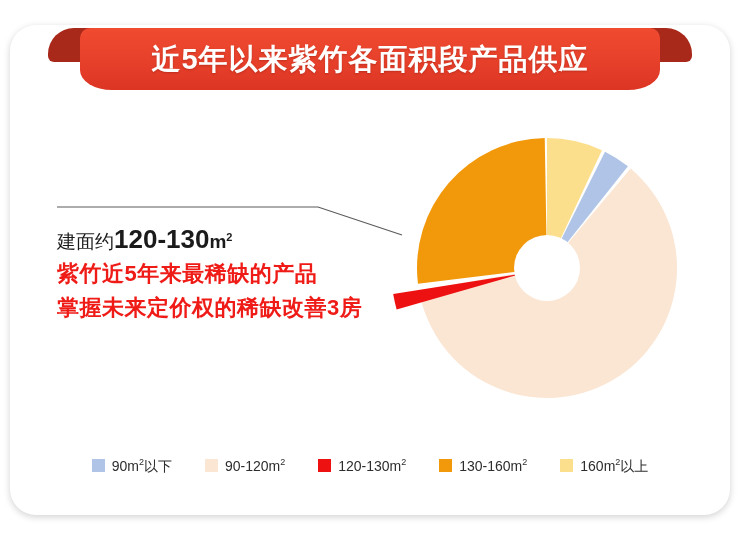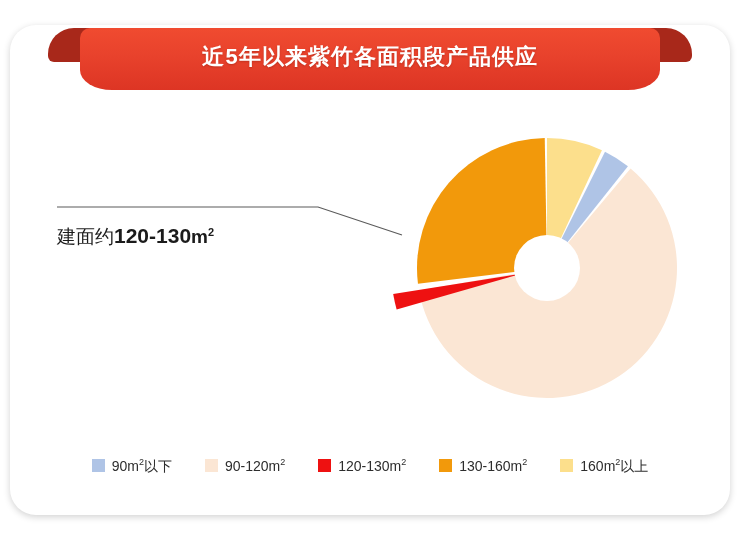--- a/index.html
+++ b/index.html
@@ -71,27 +71,26 @@
     border-bottom-right-radius: 32px 20px;
     border-top-left-radius: 10px;
     border-top-right-radius: 10px;
     z-index: 2;
     display: flex;
     align-items: center;
     justify-content: center;
   }
   .banner-title {
     color: #ffffff;
-    font-size: 22px;
+    font-size: 29px;
     font-weight: bold;
     letter-spacing: 1px;
     line-height: 1;
     text-shadow: 0 1px 2px rgba(120,20,10,0.35);
     white-space: nowrap;
-    font-family: Liberation Mono, monospace;
   }
 
   
   .chart-area {
     position: absolute;
     left: 380px;
     top: 120px;
     width: 320px;
     height: 300px;
   }
@@ -110,21 +109,21 @@
     width: 360px;
   }
   .anno-line-1 {
     font-size: 19px;
     color: #1b1b1b;
     line-height: 1.35;
     white-space: nowrap;
   }
   .anno-line-1 .strong {
     font-weight: bold;
-    font-size: 21px;
+    font-size: 26px;
   }
   .anno-line-1 .unit {
     font-weight: bold;
     font-size: 19px;
   }
   .anno-line-1 .sup {
     font-size: 11px;
     vertical-align: super;
     font-weight: bold;
   }
@@ -206,20 +205,22 @@
   </div>
 
   <svg class="leader-svg" viewBox="0 0 370 55">
     <polyline id="leader-path" points="7,12 268,12 352,40" fill="none" stroke="#5a5a5a" stroke-width="1.2"></polyline>
   </svg>
 
   <div class="annotation">
     <div class="anno-line-1">
       <span>建面约</span><span class="strong">120-130</span><span class="unit">m</span><span class="sup">2</span>
     </div>
+    <div class="anno-red">紫竹近5年来最稀缺的产品</div>
+    <div class="anno-red">掌握未来定价权的稀缺改善3房</div>
   </div>
 
   <div class="legend" id="legend">
       <div class="legend-item">
         <span class="legend-swatch" style="background: rgb(175, 196, 230);"></span>
         <span class="legend-label">90m<span class="sup">2</span>以下</span>
       </div>
       <div class="legend-item">
         <span class="legend-swatch" style="background: rgb(251, 230, 212);"></span>
         <span class="legend-label">90-120m<span class="sup">2</span></span>

